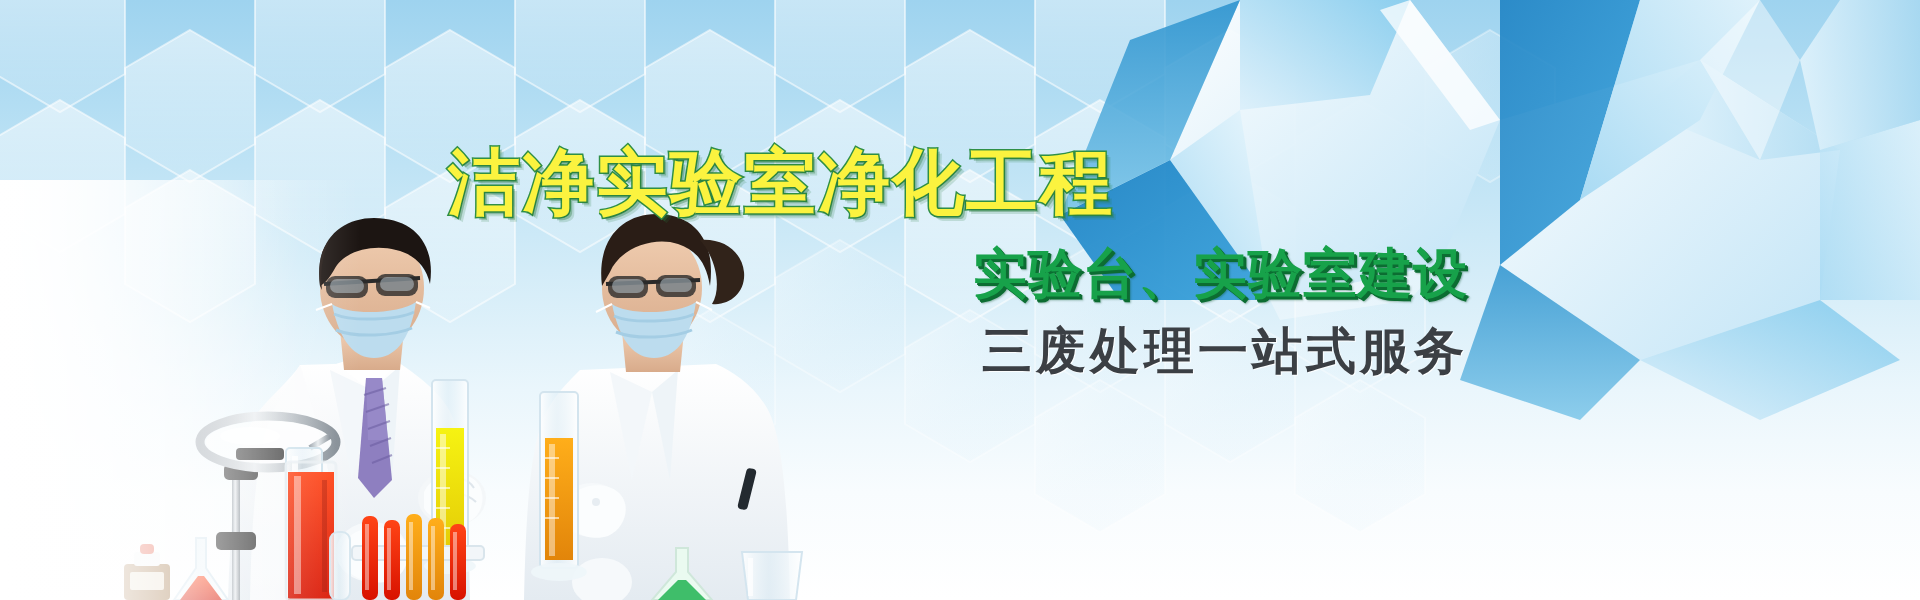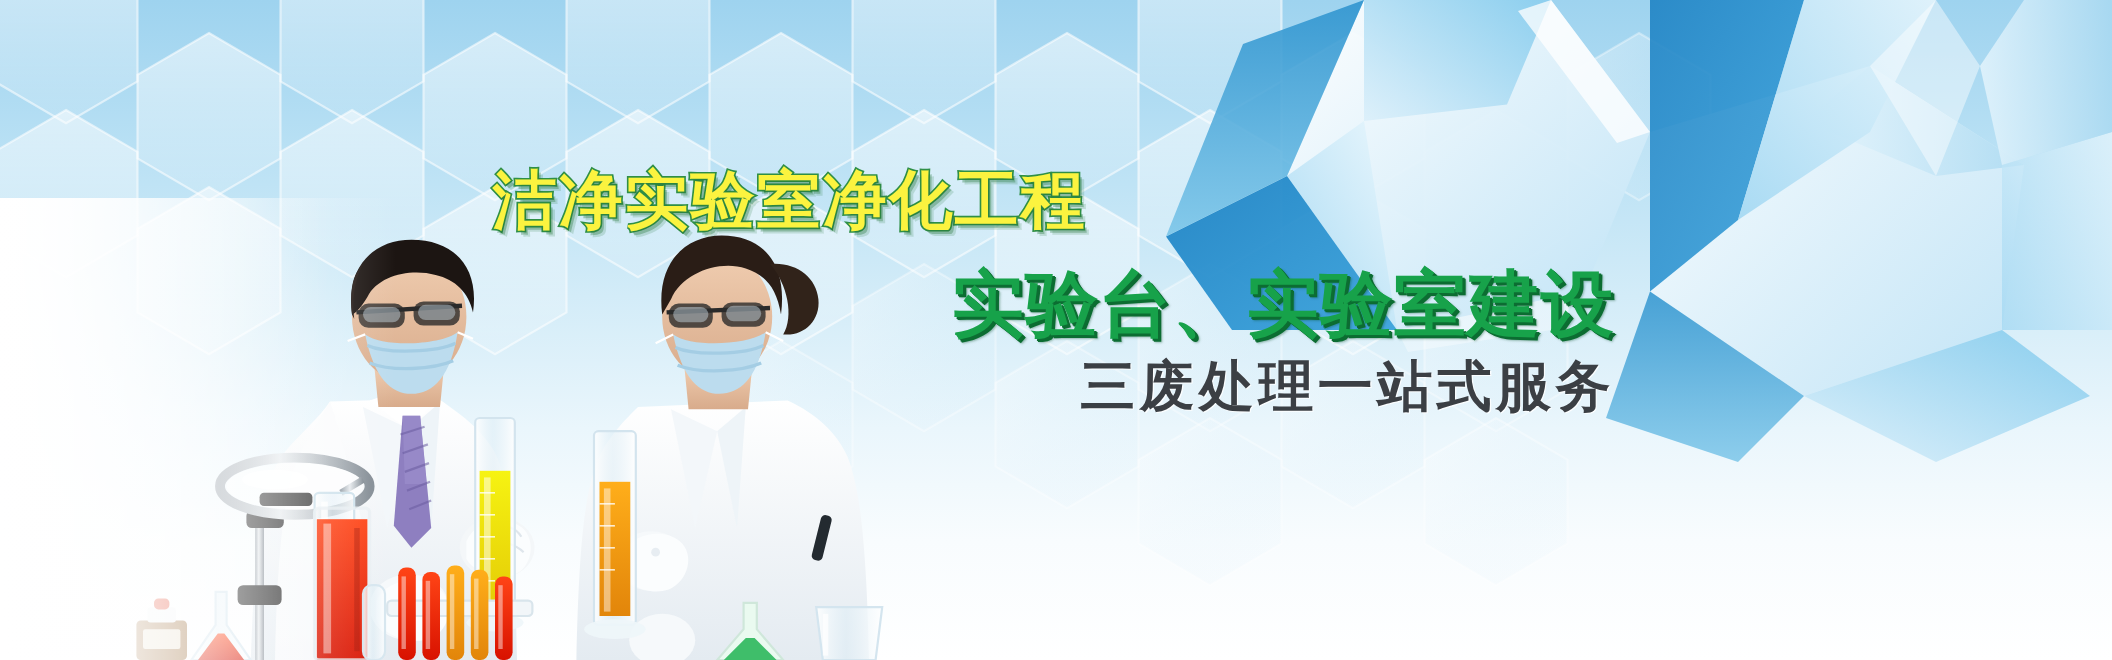--- a/index.html
+++ b/index.html
@@ -26,38 +26,38 @@
   .textblock {
     position:absolute;
     left:448px; top:138px;
     width:1020px;
     z-index:40;
   }
 
   .title-line {
     font-family:"DejaVu Sans", sans-serif;
     font-weight:bold;
-    font-size:58px;
+    font-size:72px;
     line-height:88px;
     letter-spacing:2px;
     color:#fbf33f;
     white-space:nowrap;
     -webkit-text-stroke:3px #2f8f46;
     paint-order:stroke fill;
     text-shadow:
        3px 3px 0 rgba(40,120,60,.35),
        5px 5px 0 rgba(40,120,60,.18);
   }
 
   .sub-line {
     margin-top:22px;
     text-align:right;
-    font-family:Liberation Serif, serif;
+    font-family:Liberation Mono, monospace;
     font-weight:bold;
-    font-size:66px;
+    font-size:54px;
     line-height:60px;
     letter-spacing:1px;
     color:#17a24a;
     white-space:nowrap;
     text-shadow:
        2px 2px 0 #0c6d32,
        3px 3px 0 #0c6d32,
        4px 4px 2px rgba(10,80,40,.35);
   }
 

